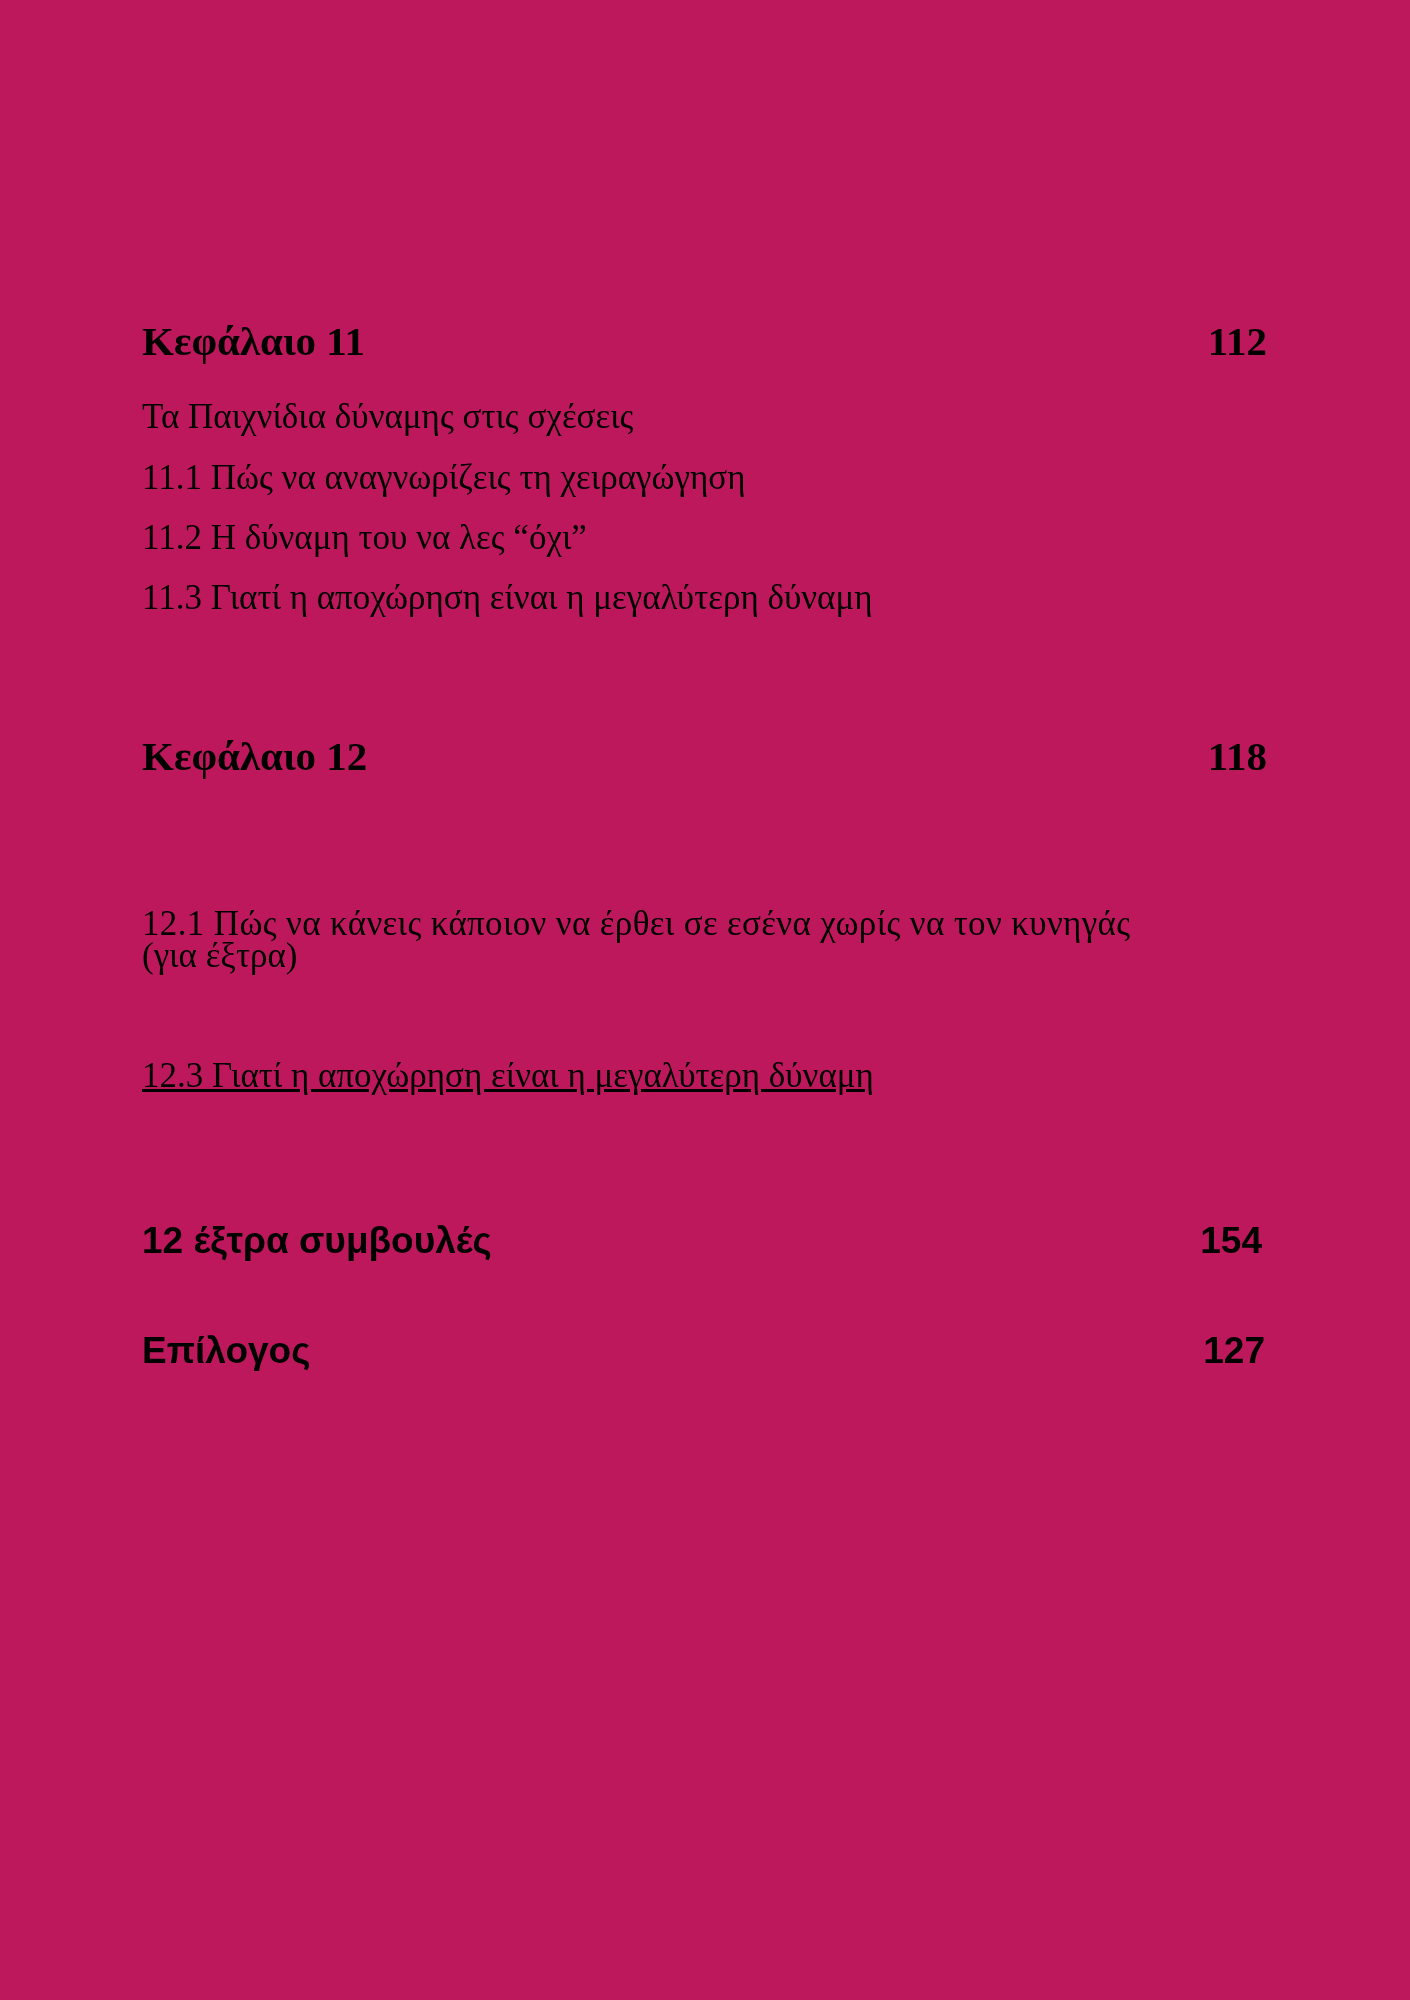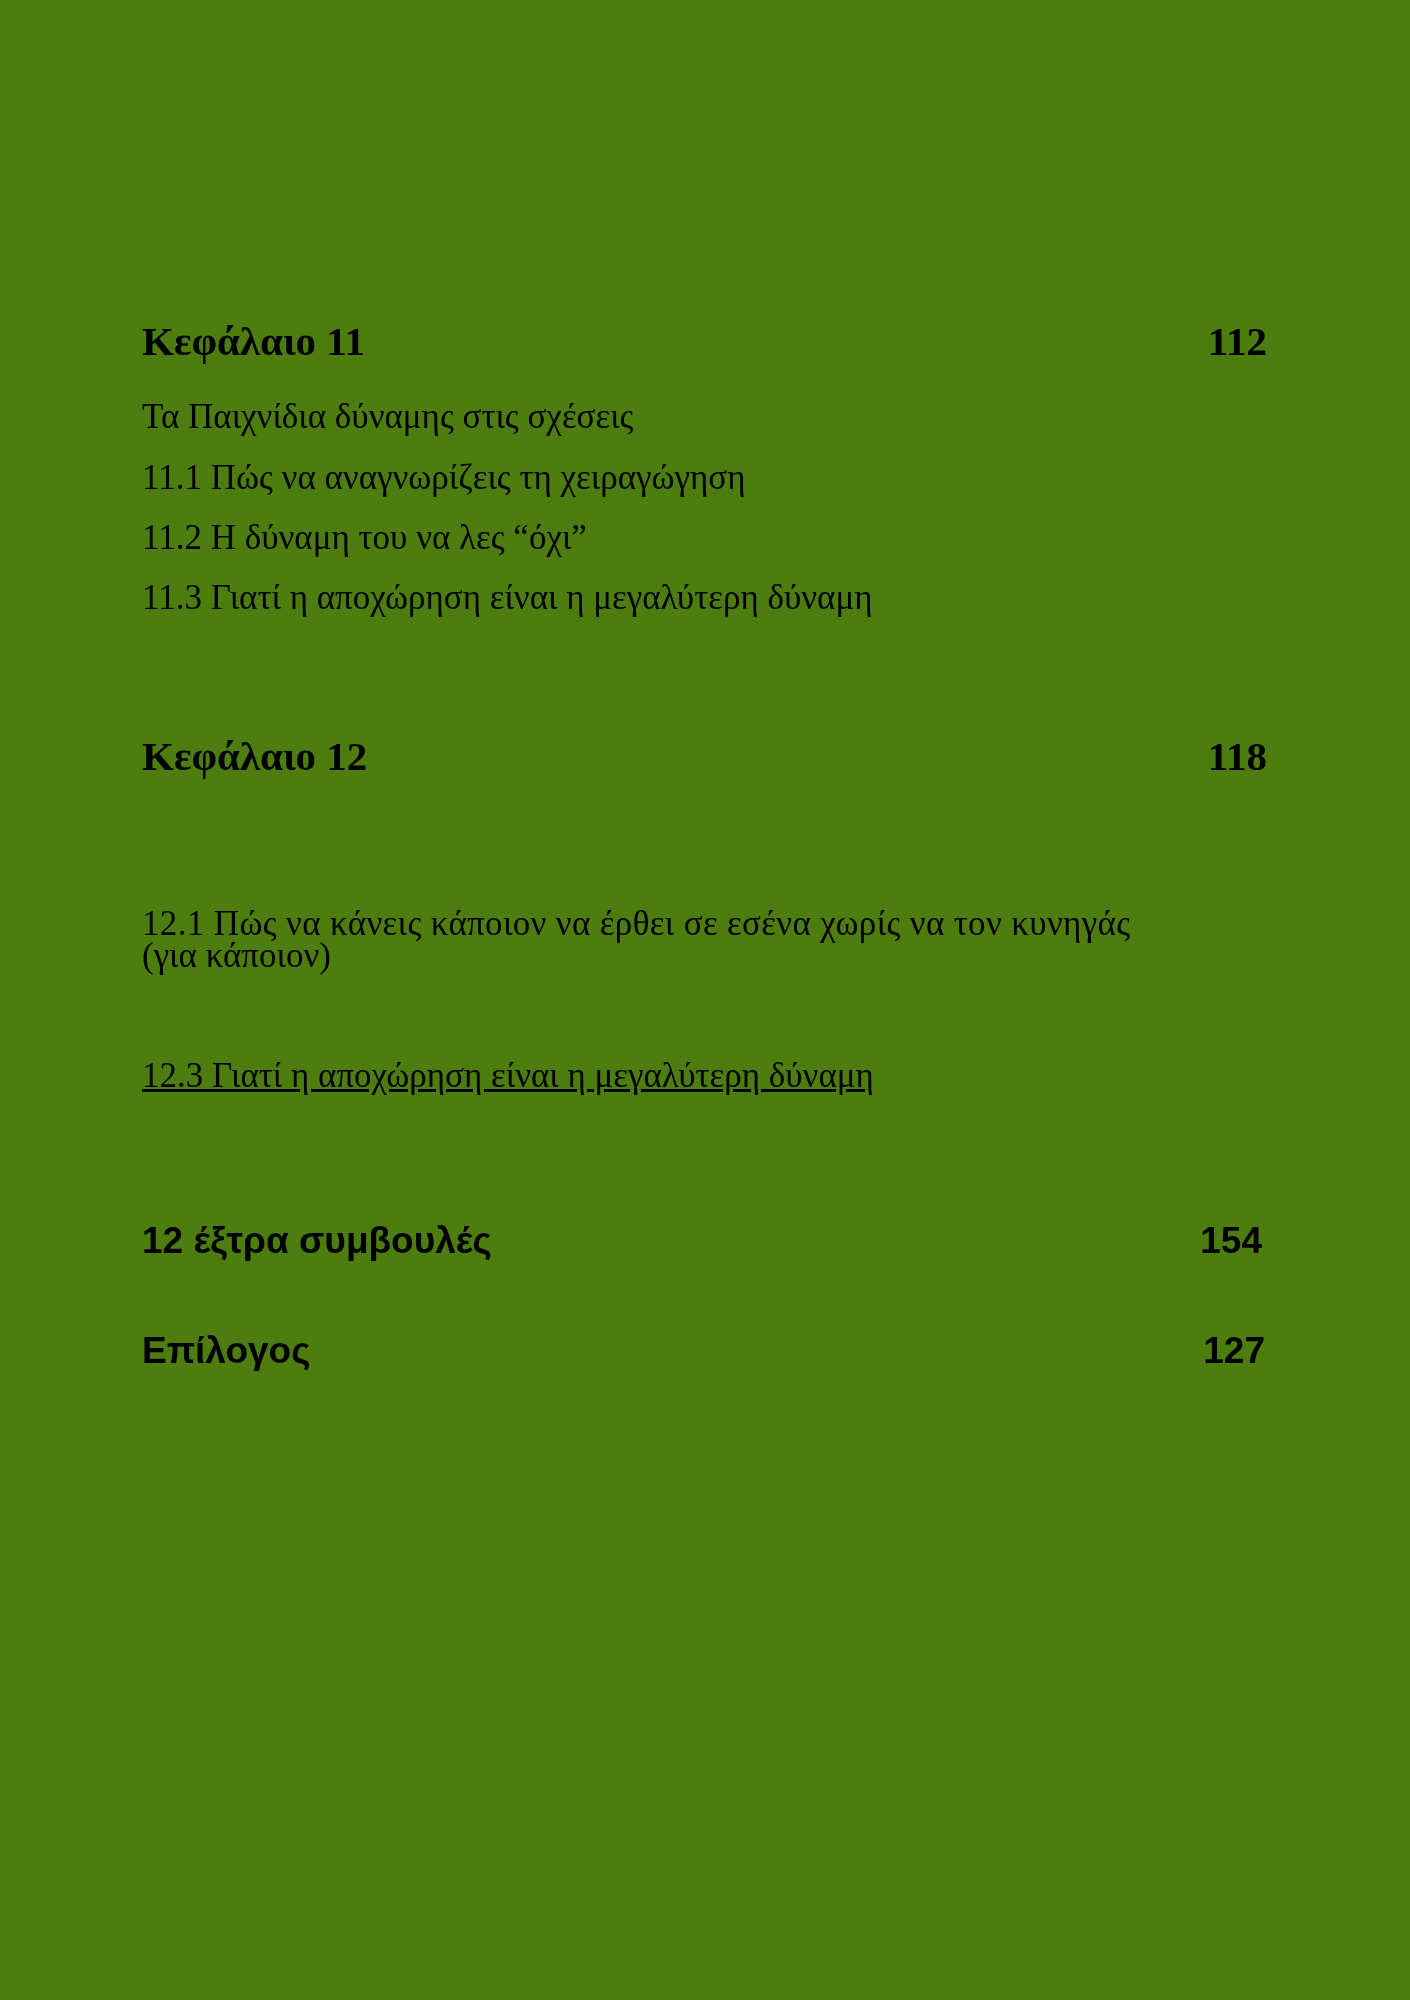--- a/index.html
+++ b/index.html
@@ -1,17 +1,17 @@
 <!DOCTYPE html>
 <html><head>
 <meta charset="utf-8">
 <style>
   html, body { margin: 0; padding: 0; background: #ffffff; }
   body { width: 1410px; height: 2000px; position: relative; overflow: hidden; color: #000; }
-  .page { position: absolute; left: 0; top: 0; width: 1410px; height: 2000px; background: #4d7c0f; }
+  .page { position: absolute; left: 0; top: 0; width: 1410px; height: 2000px; background: #be185d; }
   .abs { position: absolute; white-space: nowrap; line-height: 1; }
   .serif { font-family: "Liberation Serif", "DejaVu Serif", serif; }
   .sans { font-family: "Liberation Sans", "DejaVu Sans", sans-serif; }
   .ch-heading { font-weight: bold; font-size: 41px; }
   .ch-page { font-weight: bold; font-size: 41px; text-align: right; }
   .item { font-size: 35px; font-weight: normal; }
   .subtitle-lg { font-size: 43px; font-weight: normal; }
   .extra { font-weight: bold; font-size: 37px; }
 </style>
 </head>
@@ -24,21 +24,21 @@
 
   <div class="abs serif item" style="left:142px; top:399px;">Τα Παιχνίδια δύναμης στις σχέσεις</div>
   <div class="abs serif item" style="left:142px; top:460px;">11.1 Πώς να αναγνωρίζεις τη χειραγώγηση</div>
   <div class="abs serif item" style="left:142px; top:520px;">11.2 Η δύναμη του να λες “όχι”</div>
   <div class="abs serif item" style="left:142px; top:580px;">11.3 Γιατί η αποχώρηση είναι η μεγαλύτερη δύναμη</div>
 
   <div class="abs serif ch-heading" style="left:142px; top:736px;">Κεφάλαιο 12</div>
   <div class="abs serif ch-page" style="left:1150px; top:736px; width:117px;">118</div>
 
   <div class="abs serif item" style="left:142px; top:878px; width:1128px; letter-spacing:0.35px;margin-top:28px;">12.1 Πώς να κάνεις κάποιον να έρθει σε εσένα χωρίς να τον κυνηγάς</div>
-  <div class="abs serif item" style="left:142px; top:938px;">(για κάποιον)</div>
+  <div class="abs serif item" style="left:142px; top:938px;">(για έξτρα)</div>
   <div class="abs serif item" style="left:142px; top:1058px;text-decoration:underline;">12.3 Γιατί η αποχώρηση είναι η μεγαλύτερη δύναμη</div>
 
   <div class="abs sans extra" style="left:142px; top:1222px;">12 έξτρα συμβουλές</div>
   <div class="abs sans extra" style="left:1150px; top:1222px; width:112px; text-align:right;">154</div>
 
   <div class="abs sans extra" style="left:142px; top:1332px;">Επίλογος</div>
   <div class="abs sans extra" style="left:1150px; top:1332px; width:115px; text-align:right;">127</div>
 
 </div>
 

